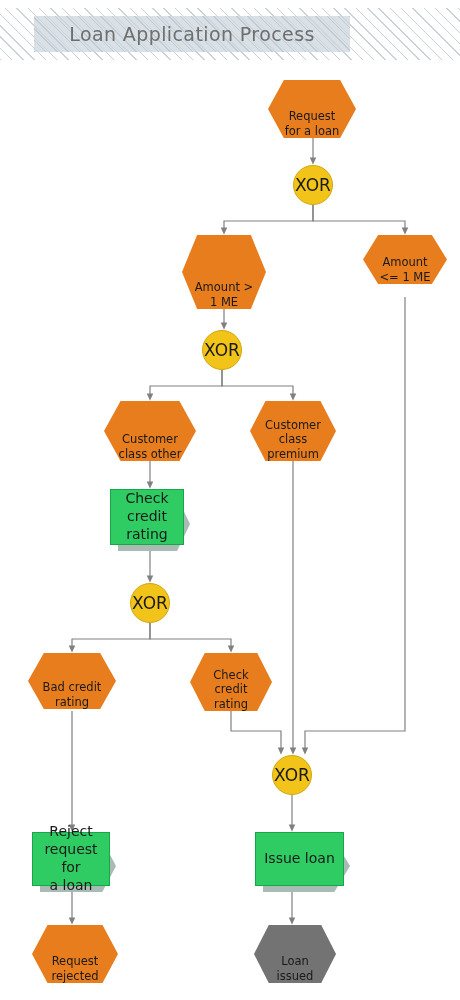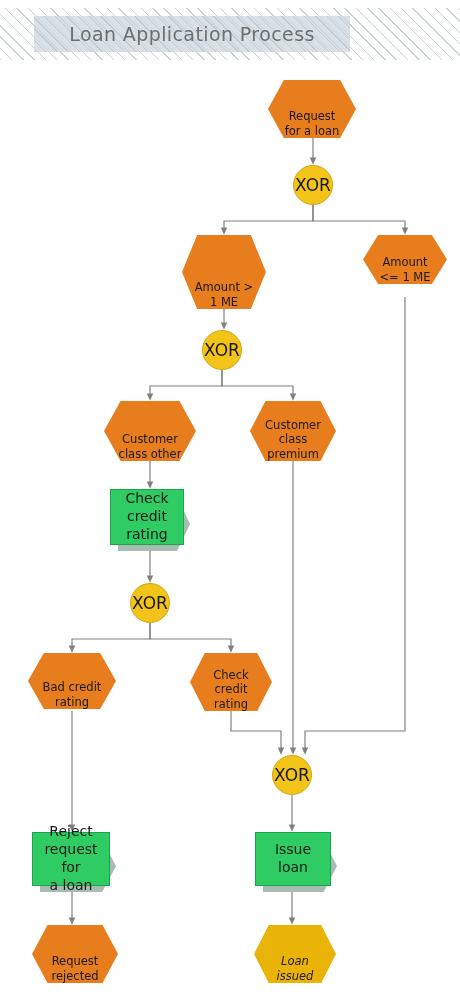--- a/index.html
+++ b/index.html
@@ -168,29 +168,29 @@
         <span class="gate-label">XOR</span>
       </div>
       <div class="task-wrap node" style="left: 32px; top: 832px; width: 76px; height: 52px;">
         <div class="task-shadow" style="background: rgb(168, 188, 180);"></div>
         <div class="task-box" style="background: rgb(46, 204, 99); border: 1px solid rgb(23, 167, 74);">
           <div class="task-label">Reject
 request for
 a loan</div>
         </div>
       </div>
-      <div class="task-wrap node" style="left: 255px; top: 832px; width: 74px; height: 52px;">
+      <div class="task-wrap node" style="left: 255px; top: 832px; width: 87px; height: 52px;">
         <div class="task-shadow" style="background: rgb(168, 188, 180);"></div>
         <div class="task-box" style="background: rgb(46, 204, 99); border: 1px solid rgb(23, 167, 74);">
           <div class="task-label">Issue loan</div>
         </div>
       </div>
       <div class="node hex" style="left: 32px; top: 925px; width: 86px; height: 58px; background: rgb(232, 125, 30);">
         <div class="hex-label">Request
 rejected</div>
       </div>
-      <div class="node hex" style="left: 254px; top: 925px; width: 82px; height: 58px; background: #eab308; font-style: italic;">
+      <div class="node hex" style="left: 254px; top: 925px; width: 82px; height: 58px; background: #737373;">
         <div class="hex-label">Loan
 issued</div>
       </div>
     </div>
 
 </div>
 
 </body></html>

